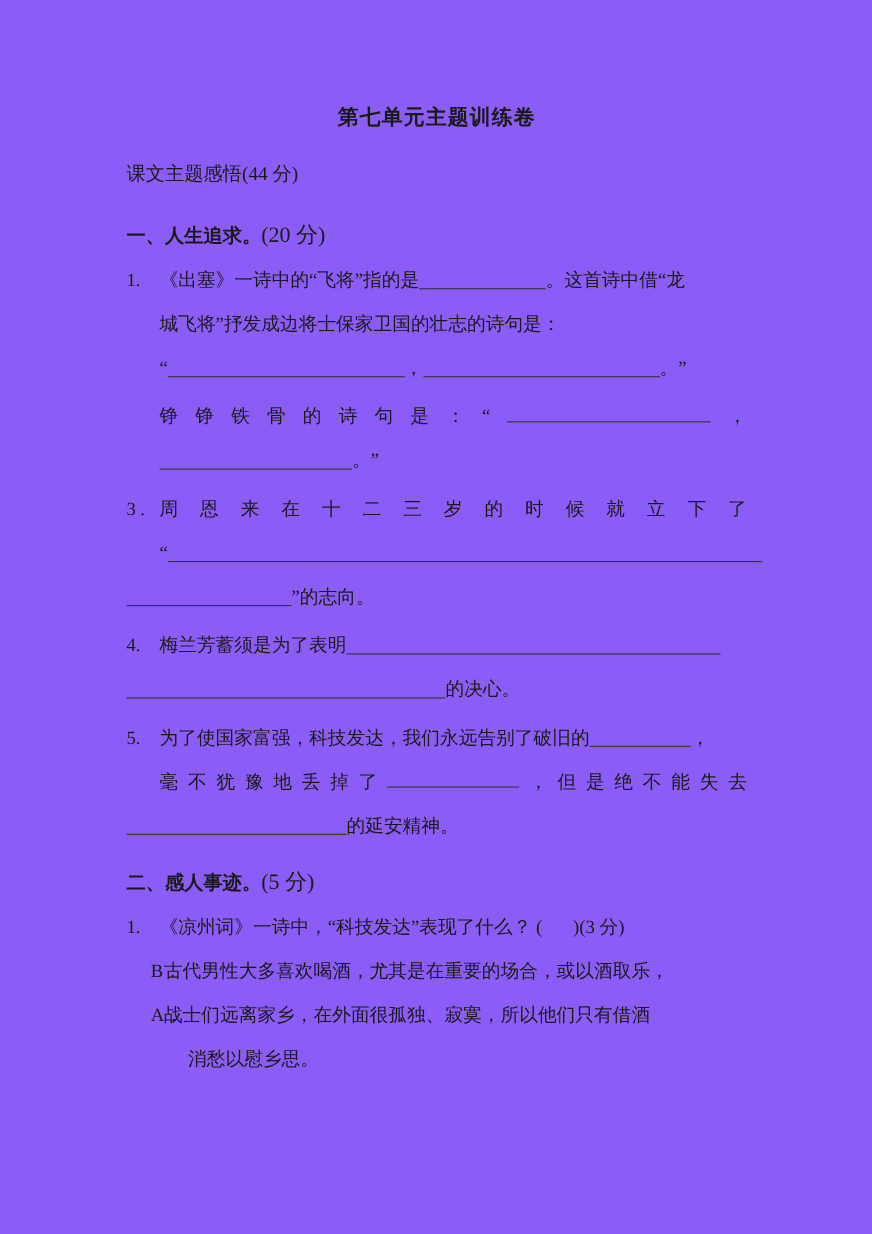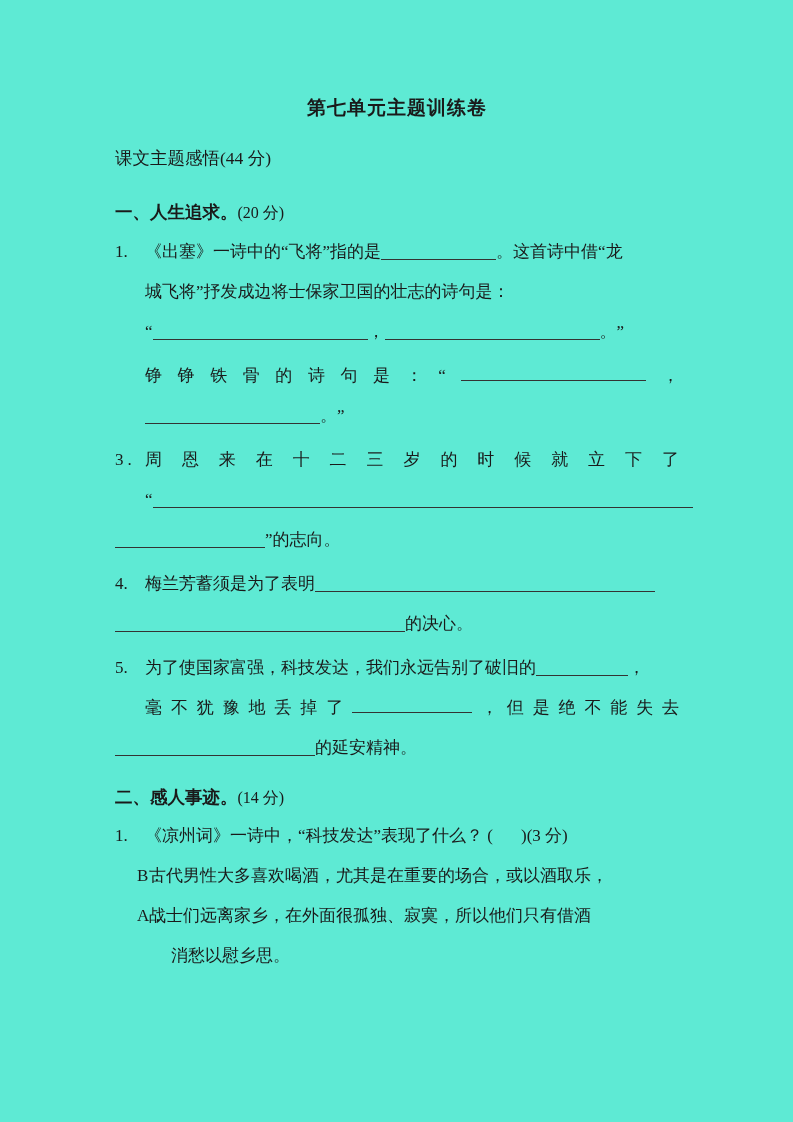--- a/index.html
+++ b/index.html
@@ -13,21 +13,21 @@
     font-family: "Liberation Serif", "DejaVu Serif", serif;
     color: #1a1a1a;
     position: relative;
     overflow: hidden;
   }
   .page {
     position: absolute;
     left: 0; top: 0;
     width: 793px;
     height: 1122px;
-    background: #5eead4;
+    background: #8b5cf6;
   }
   .content {
     position: absolute;
     left: 115px;
     top: 96px;
     width: 564px;
   }
 
   
   .doc-title {
@@ -45,21 +45,21 @@
   }
   .section-heading {
     font-weight: bold;
     font-size: 17.5px;
     margin: 0 0 6px 0;
     line-height: 1.5;
   }
   .section-heading .pts {
     font-weight: normal;
   }
-  .pts { font-size: 16px; }
+  .pts { font-size: 20px; }
 
   
   .q {
     font-size: 17px;
     line-height: 40px;
     margin: 0;
     position: relative;
   }
   .q-line {
     display: block;
@@ -253,21 +253,21 @@
         </div>
       </div>
       <span class="q-line">
         <span class="blank b-q5c"></span><span>的延安精神。</span>
       </span>
     </div>
 
     <div class="sec-gap"></div>
 
     <div class="section-heading">
-      <span>二、感人事迹。</span><span class="pts">(14 分)</span>
+      <span>二、感人事迹。</span><span class="pts">(5 分)</span>
     </div>
 
     <div class="q">
       <span class="q-line">
         <span class="q-num">1.</span><span>《凉州词》一诗中，“科技发达”表现了什么？ (</span><span class="paren-gap"></span><span>)(3 分)</span>
       </span>
 
       <div class="opt">
         <span class="q-line">
           <span class="opt-letter">B．</span><span>古代男性大多喜欢喝酒，尤其是在重要的场合，或以酒取乐，</span>

